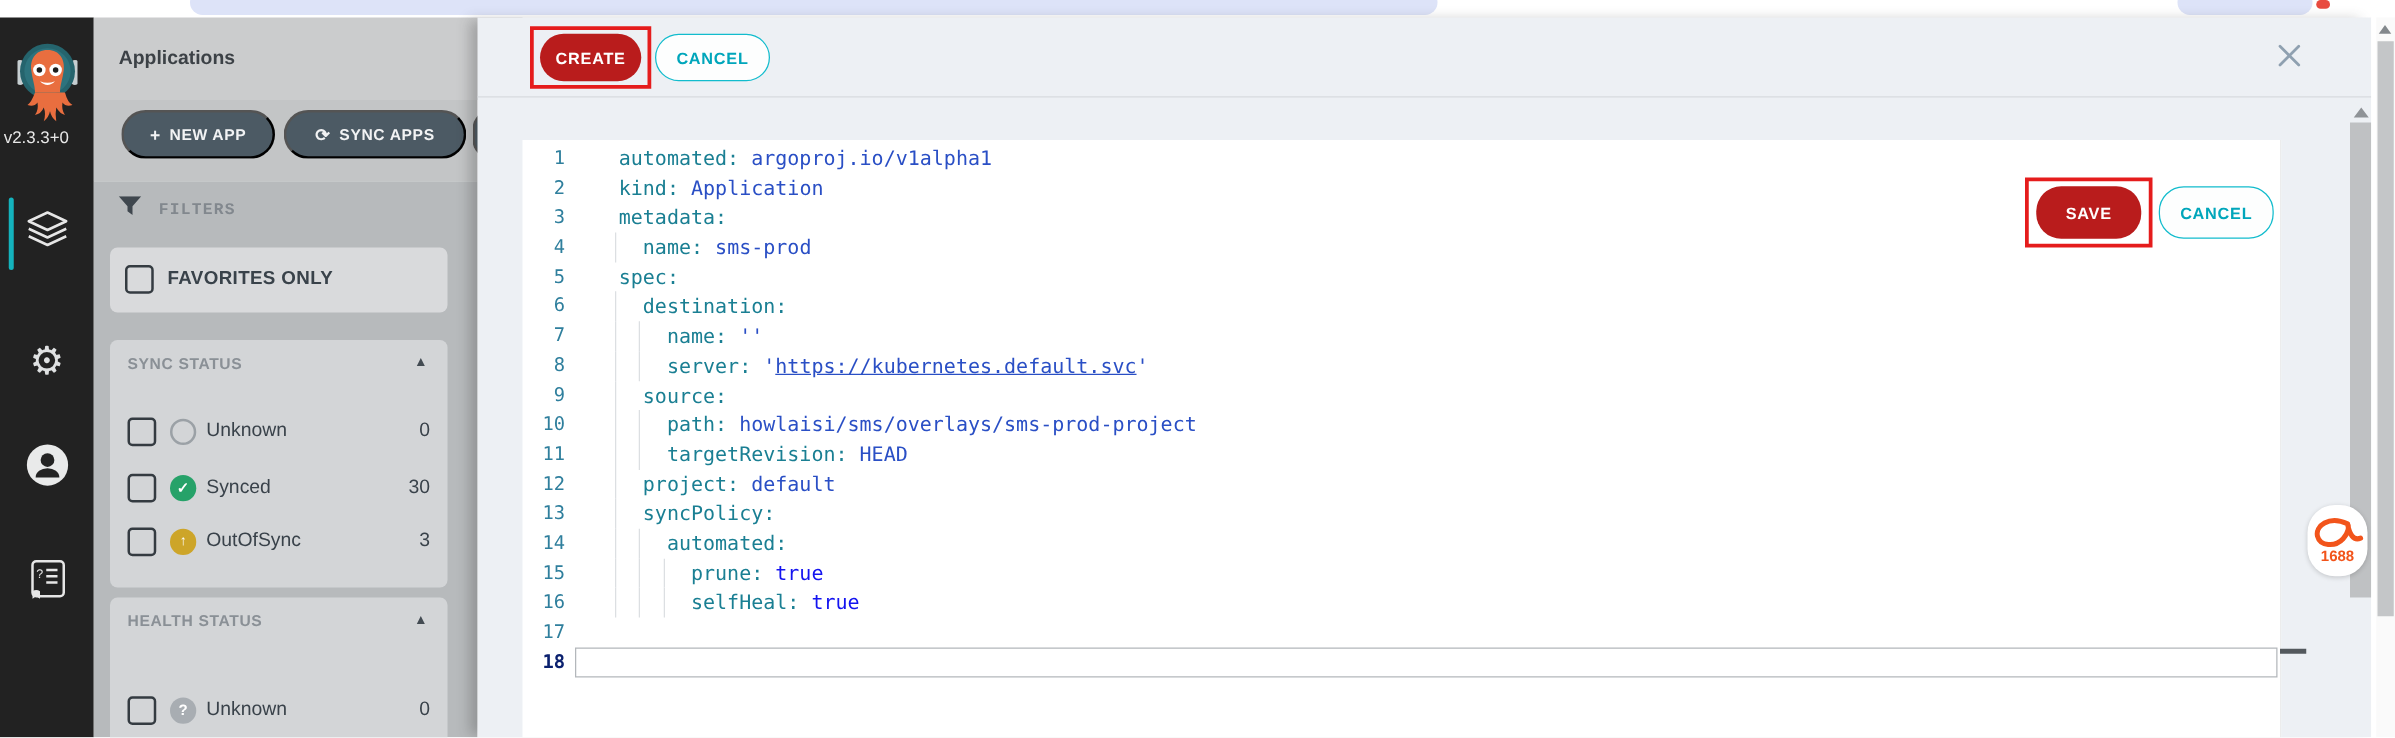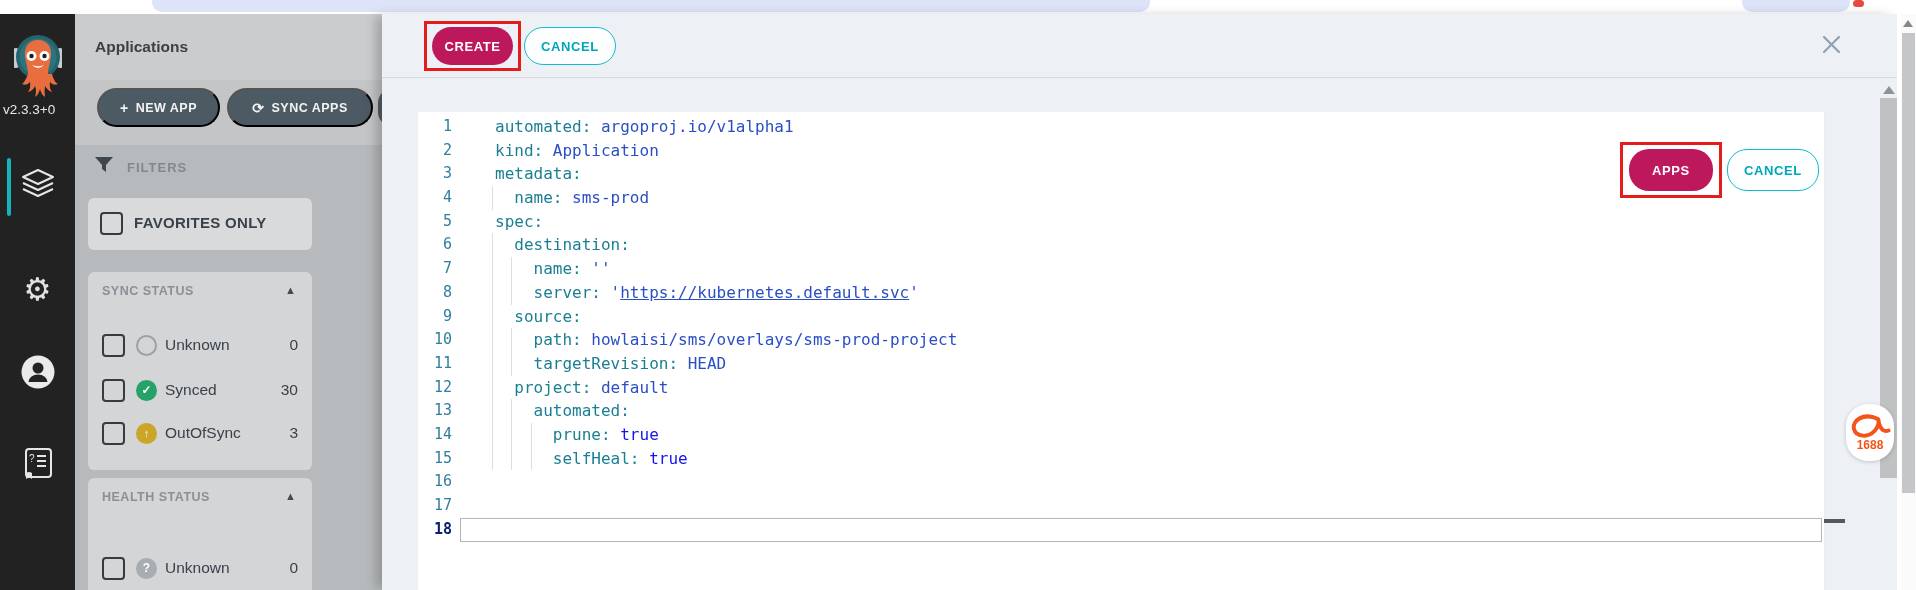--- a/index.html
+++ b/index.html
@@ -27,22 +27,22 @@
   
   .app-header { left:75px; top:14px; width:343px; height:66px; background:#cbcccd; }
   .app-title { position:absolute; left:20px; top:24px; color:#3c4146; font-size:15.5px; font-weight:bold; }
   .toolbar { left:75px; top:80px; width:307px; height:65px; background:#c3c5c6; }
   .pill-btn { position:absolute; top:8px; height:39px; background:#4c5a64; border-radius:20px;
               color:#f2f3f4; font-size:12.5px; font-weight:bold; letter-spacing:.5px;
               display:flex; align-items:center; justify-content:center; gap:7px; }
   .pill-ico { font-size:14px; font-weight:bold; }
   .filter-area { left:75px; top:145px; width:307px; height:445px; background:#b7babc; }
   .filters-head { position:absolute; left:20px; top:12px; display:flex; align-items:center; gap:14px; }
-  .filters-label { color:#82888e; font-size:13px; font-weight:bold; letter-spacing:1px; }
-  .card { position:absolute; left:13px; width:224px; background:#d3d5d7; border-radius:6px;text-decoration:underline; }
+  .filters-label { color:#82888e; font-size:13px; font-weight:bold; letter-spacing:1px;font-family:Liberation Mono, monospace; }
+  .card { position:absolute; left:13px; width:270px; background:#d3d5d7; border-radius:6px;text-decoration:underline; }
   .card.fav { background:#d9dadc; }
   .chk { position:absolute; width:23px; height:23px; border:2px solid #343b41; border-radius:4px; }
   .fav-label { position:absolute; left:46px; top:16px; color:#39424a; font-size:15px; font-weight:bold; letter-spacing:.3px; }
   .sec-title { position:absolute; left:14px; top:12px; color:#8a9096; font-size:12.5px; font-weight:bold; letter-spacing:.5px; }
   .sec-collapse { position:absolute; right:16px; top:12px; color:#434b52; font-size:11px; }
   .f-row { position:absolute; left:14px; right:14px; height:28px; display:flex; align-items:center; }
   .f-chk { width:23px; height:23px; border:2px solid #343b41; border-radius:4px; flex:0 0 auto; }
   .st-ico { width:21px; height:21px; border-radius:50%; margin-left:11px; flex:0 0 auto;
             display:flex; align-items:center; justify-content:center;
             color:#ffffff; font-size:12px; font-weight:bold; }
@@ -50,21 +50,21 @@
   .st-ico.synced { background:#26a269; }
   .st-ico.outofsync { background:#cda529; font-size:11px; }
   .st-ico.health-unknown { background:#a8adb2; }
   .f-label { margin-left:8px; color:#39424a; font-size:15.5px; }
   .f-count { margin-left:auto; color:#39424a; font-size:15.5px; }
 
   
   .panel { left:382px; top:14px; width:1515px; height:576px; background:#edf0f4;
            box-shadow:-8px 0 10px -2px rgba(50,50,50,.28); }
   .panel-head { position:absolute; left:0; top:0; width:100%; height:64px; border-bottom:1px solid #d7dade; }
-  .btn-solid { position:absolute; background:#be185d; border-radius:20px; color:#ffffff;
+  .btn-solid { position:absolute; background:#b91c1c; border-radius:20px; color:#ffffff;
                font-size:13px; font-weight:bold; letter-spacing:.6px; border:none;
                display:flex; align-items:center; justify-content:center; cursor:pointer; }
   .btn-outline { position:absolute; background:#fdfefe; border:1.5px solid #12bccd; border-radius:20px;
                  color:#00a6bb; font-size:13px; font-weight:bold; letter-spacing:.6px;
                  display:flex; align-items:center; justify-content:center; cursor:pointer; }
   .red-box { position:absolute; border:3px solid #e51c1c; }
   .close-x { position:absolute; left:1440px; top:21px; width:19px; height:19px; cursor:pointer; }
 
   
   .editor-card { position:absolute; left:36px; top:98px; width:1407px; height:478px; background:#ffffff;
@@ -275,28 +275,29 @@
           <div class="cline"><span class="tk-k">metadata:</span></div>
           <div class="cline"><span class="iguide" style="left: -3px;"></span><span class="tk-k">  name:</span><span class="tk-v"> sms-prod</span></div>
           <div class="cline"><span class="tk-k">spec:</span></div>
           <div class="cline"><span class="iguide" style="left: -3px;"></span><span class="tk-k">  destination:</span></div>
           <div class="cline"><span class="iguide" style="left: -3px;"></span><span class="iguide" style="left: 16.26px;"></span><span class="tk-k">    name:</span><span class="tk-v"> ''</span></div>
           <div class="cline"><span class="iguide" style="left: -3px;"></span><span class="iguide" style="left: 16.26px;"></span><span class="tk-k">    server:</span><span class="tk-v"> '</span><span class="tk-u">https://kubernetes.default.svc</span><span class="tk-v">'</span></div>
           <div class="cline"><span class="iguide" style="left: -3px;"></span><span class="tk-k">  source:</span></div>
           <div class="cline"><span class="iguide" style="left: -3px;"></span><span class="iguide" style="left: 16.26px;"></span><span class="tk-k">    path:</span><span class="tk-v"> howlaisi/sms/overlays/sms-prod-project</span></div>
           <div class="cline"><span class="iguide" style="left: -3px;"></span><span class="iguide" style="left: 16.26px;"></span><span class="tk-k">    targetRevision:</span><span class="tk-v"> HEAD</span></div>
           <div class="cline"><span class="iguide" style="left: -3px;"></span><span class="tk-k">  project:</span><span class="tk-v"> default</span></div>
+          <div class="cline"><span class="iguide" style="left: -3px;"></span><span class="tk-k">  syncPolicy:</span></div>
           <div class="cline"><span class="iguide" style="left: -3px;"></span><span class="iguide" style="left: 16.26px;"></span><span class="tk-k">    automated:</span></div>
           <div class="cline"><span class="iguide" style="left: -3px;"></span><span class="iguide" style="left: 16.26px;"></span><span class="iguide" style="left: 35.52px;"></span><span class="tk-k">      prune:</span><span class="tk-b"> true</span></div>
           <div class="cline"><span class="iguide" style="left: -3px;"></span><span class="iguide" style="left: 16.26px;"></span><span class="iguide" style="left: 35.52px;"></span><span class="tk-k">      selfHeal:</span><span class="tk-b"> true</span></div>
         </div>
       <div class="active-line-box"></div>
 
       <div class="red-box" style="left:1202px; top:30px; width:102px; height:56px;"></div>
-      <button class="btn-solid" style="left:1211px; top:37px; width:84px; height:42px;">APPS</button>
+      <button class="btn-solid" style="left:1211px; top:37px; width:84px; height:42px;">SAVE</button>
       <button class="btn-outline" style="left:1309px; top:37px; width:92px; height:42px;">CANCEL</button>
     </div>
   </div>
 
   <div class="abs hscroll-nub"></div>
 
   <div class="abs inner-sb-arrow"></div>
   <div class="abs inner-sb-thumb"></div>
   <div class="abs white-gap"></div>
   <div class="abs page-sb">

